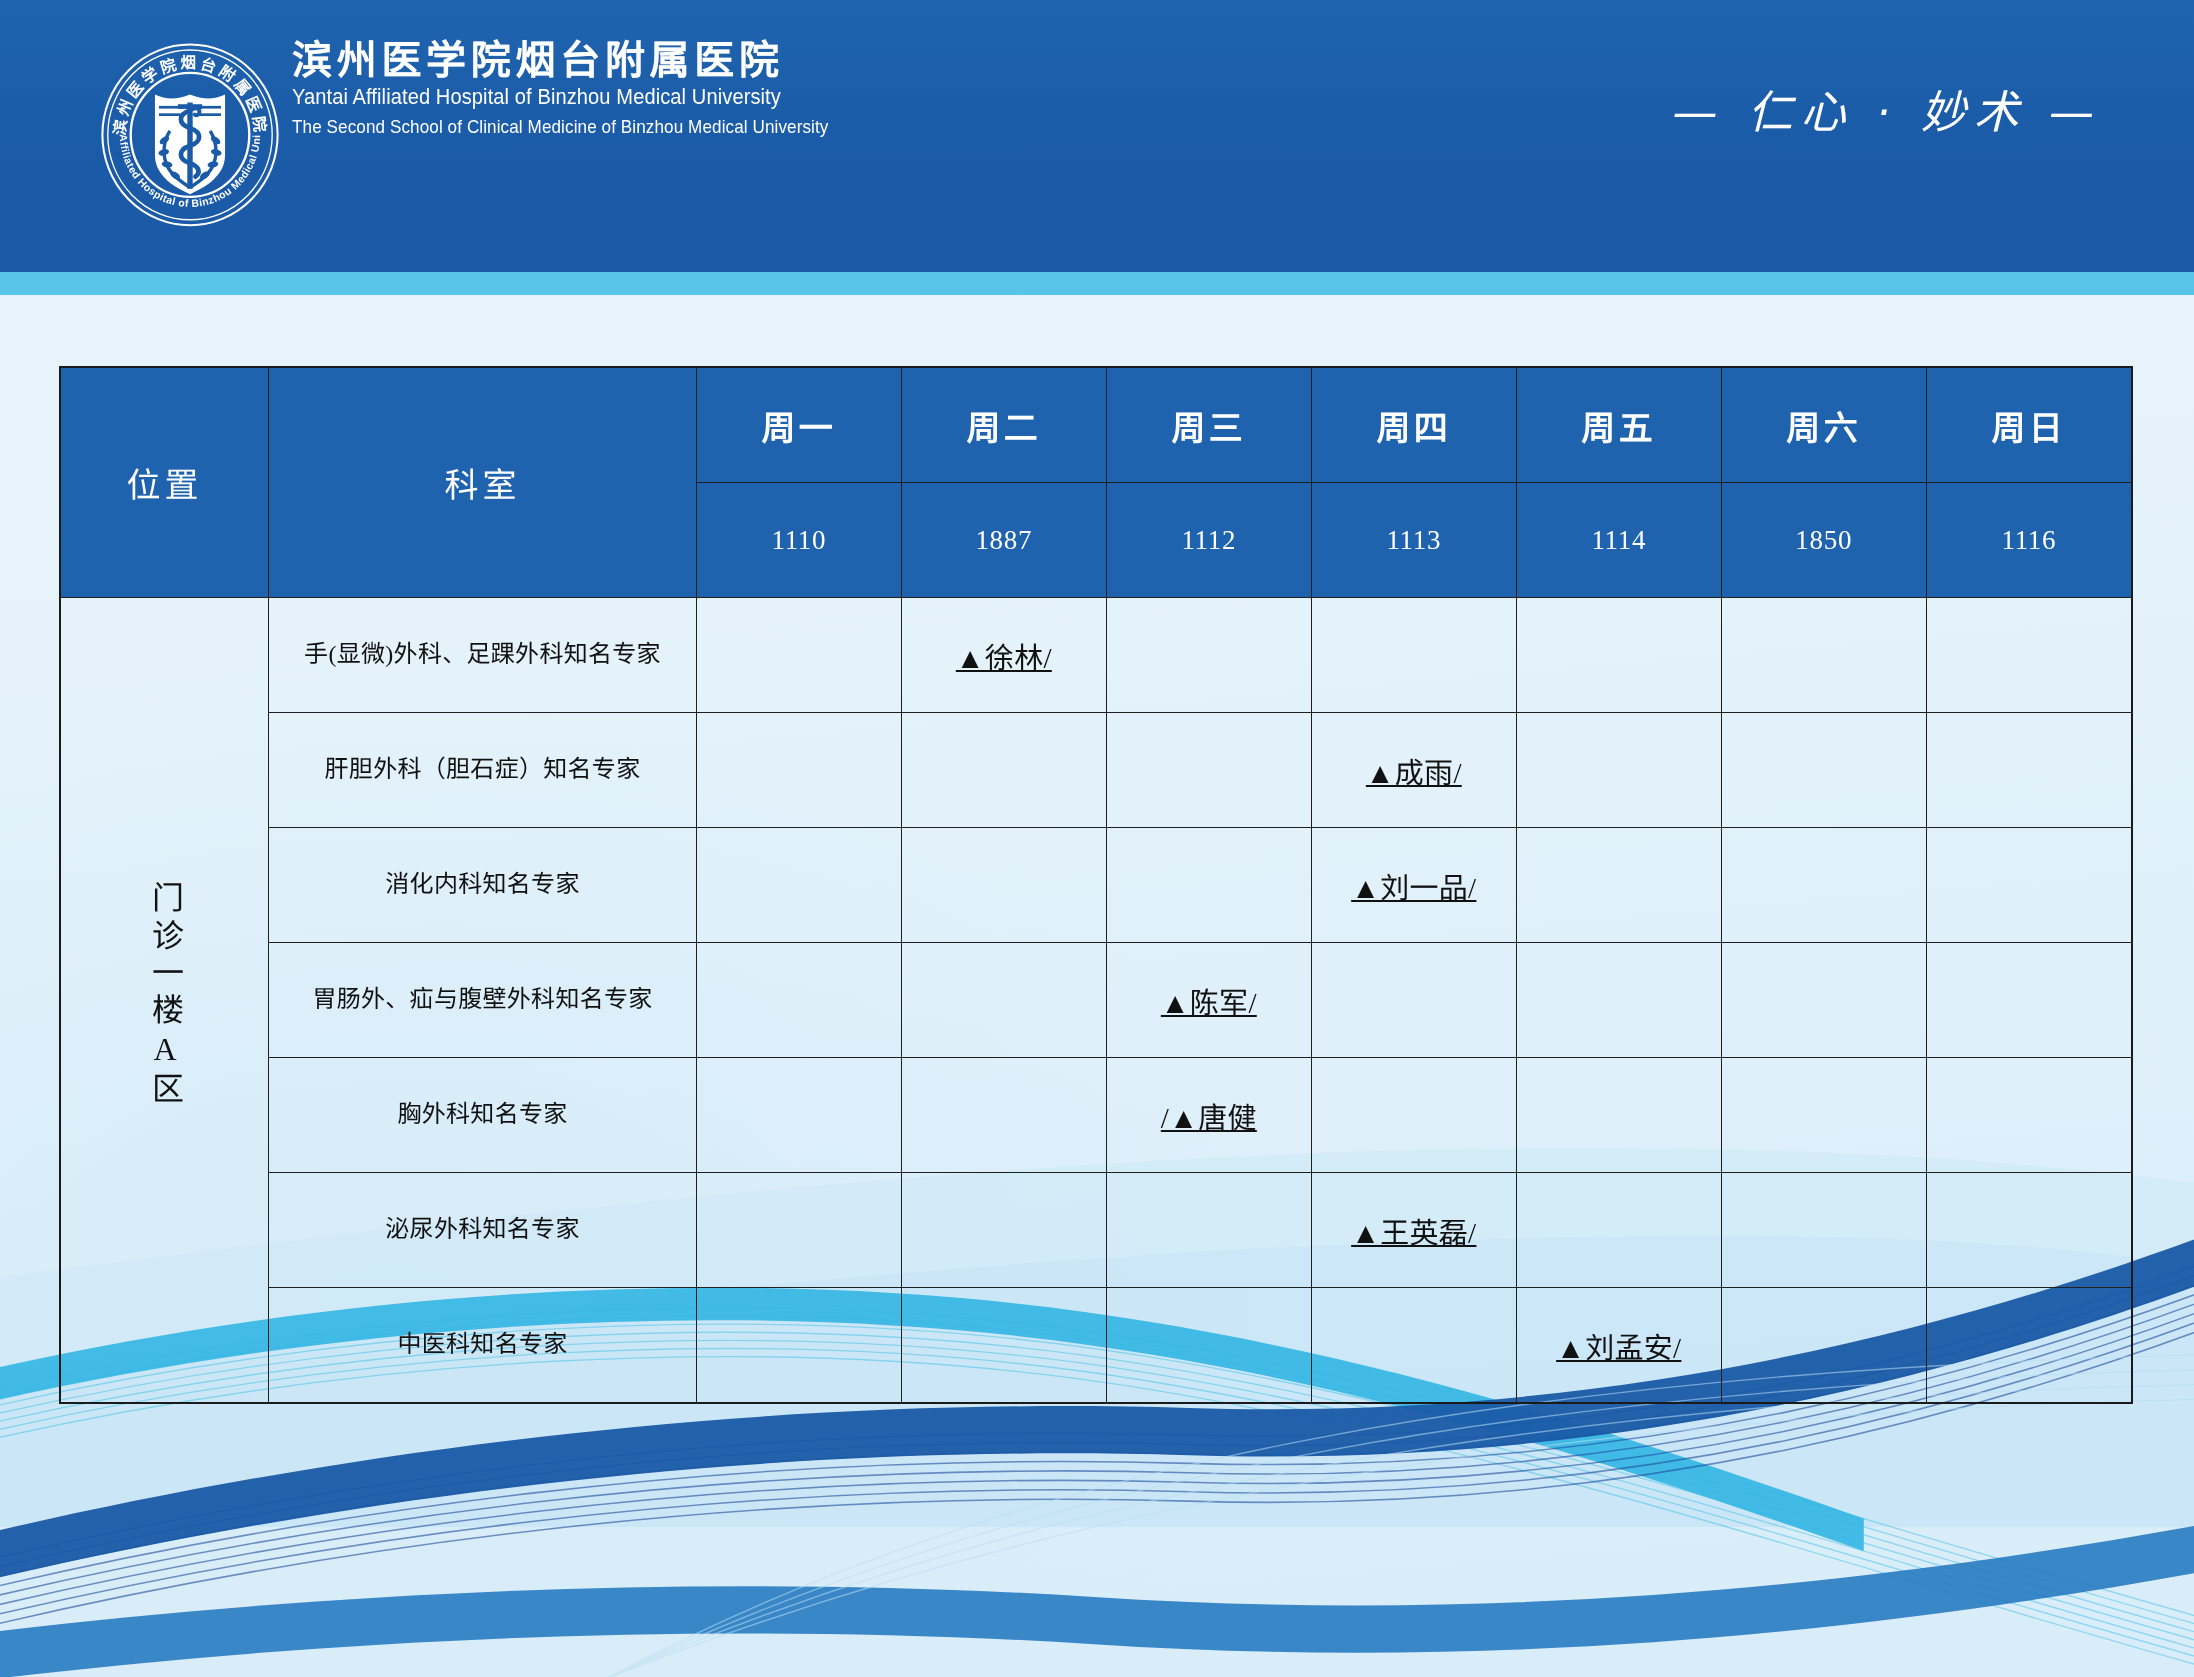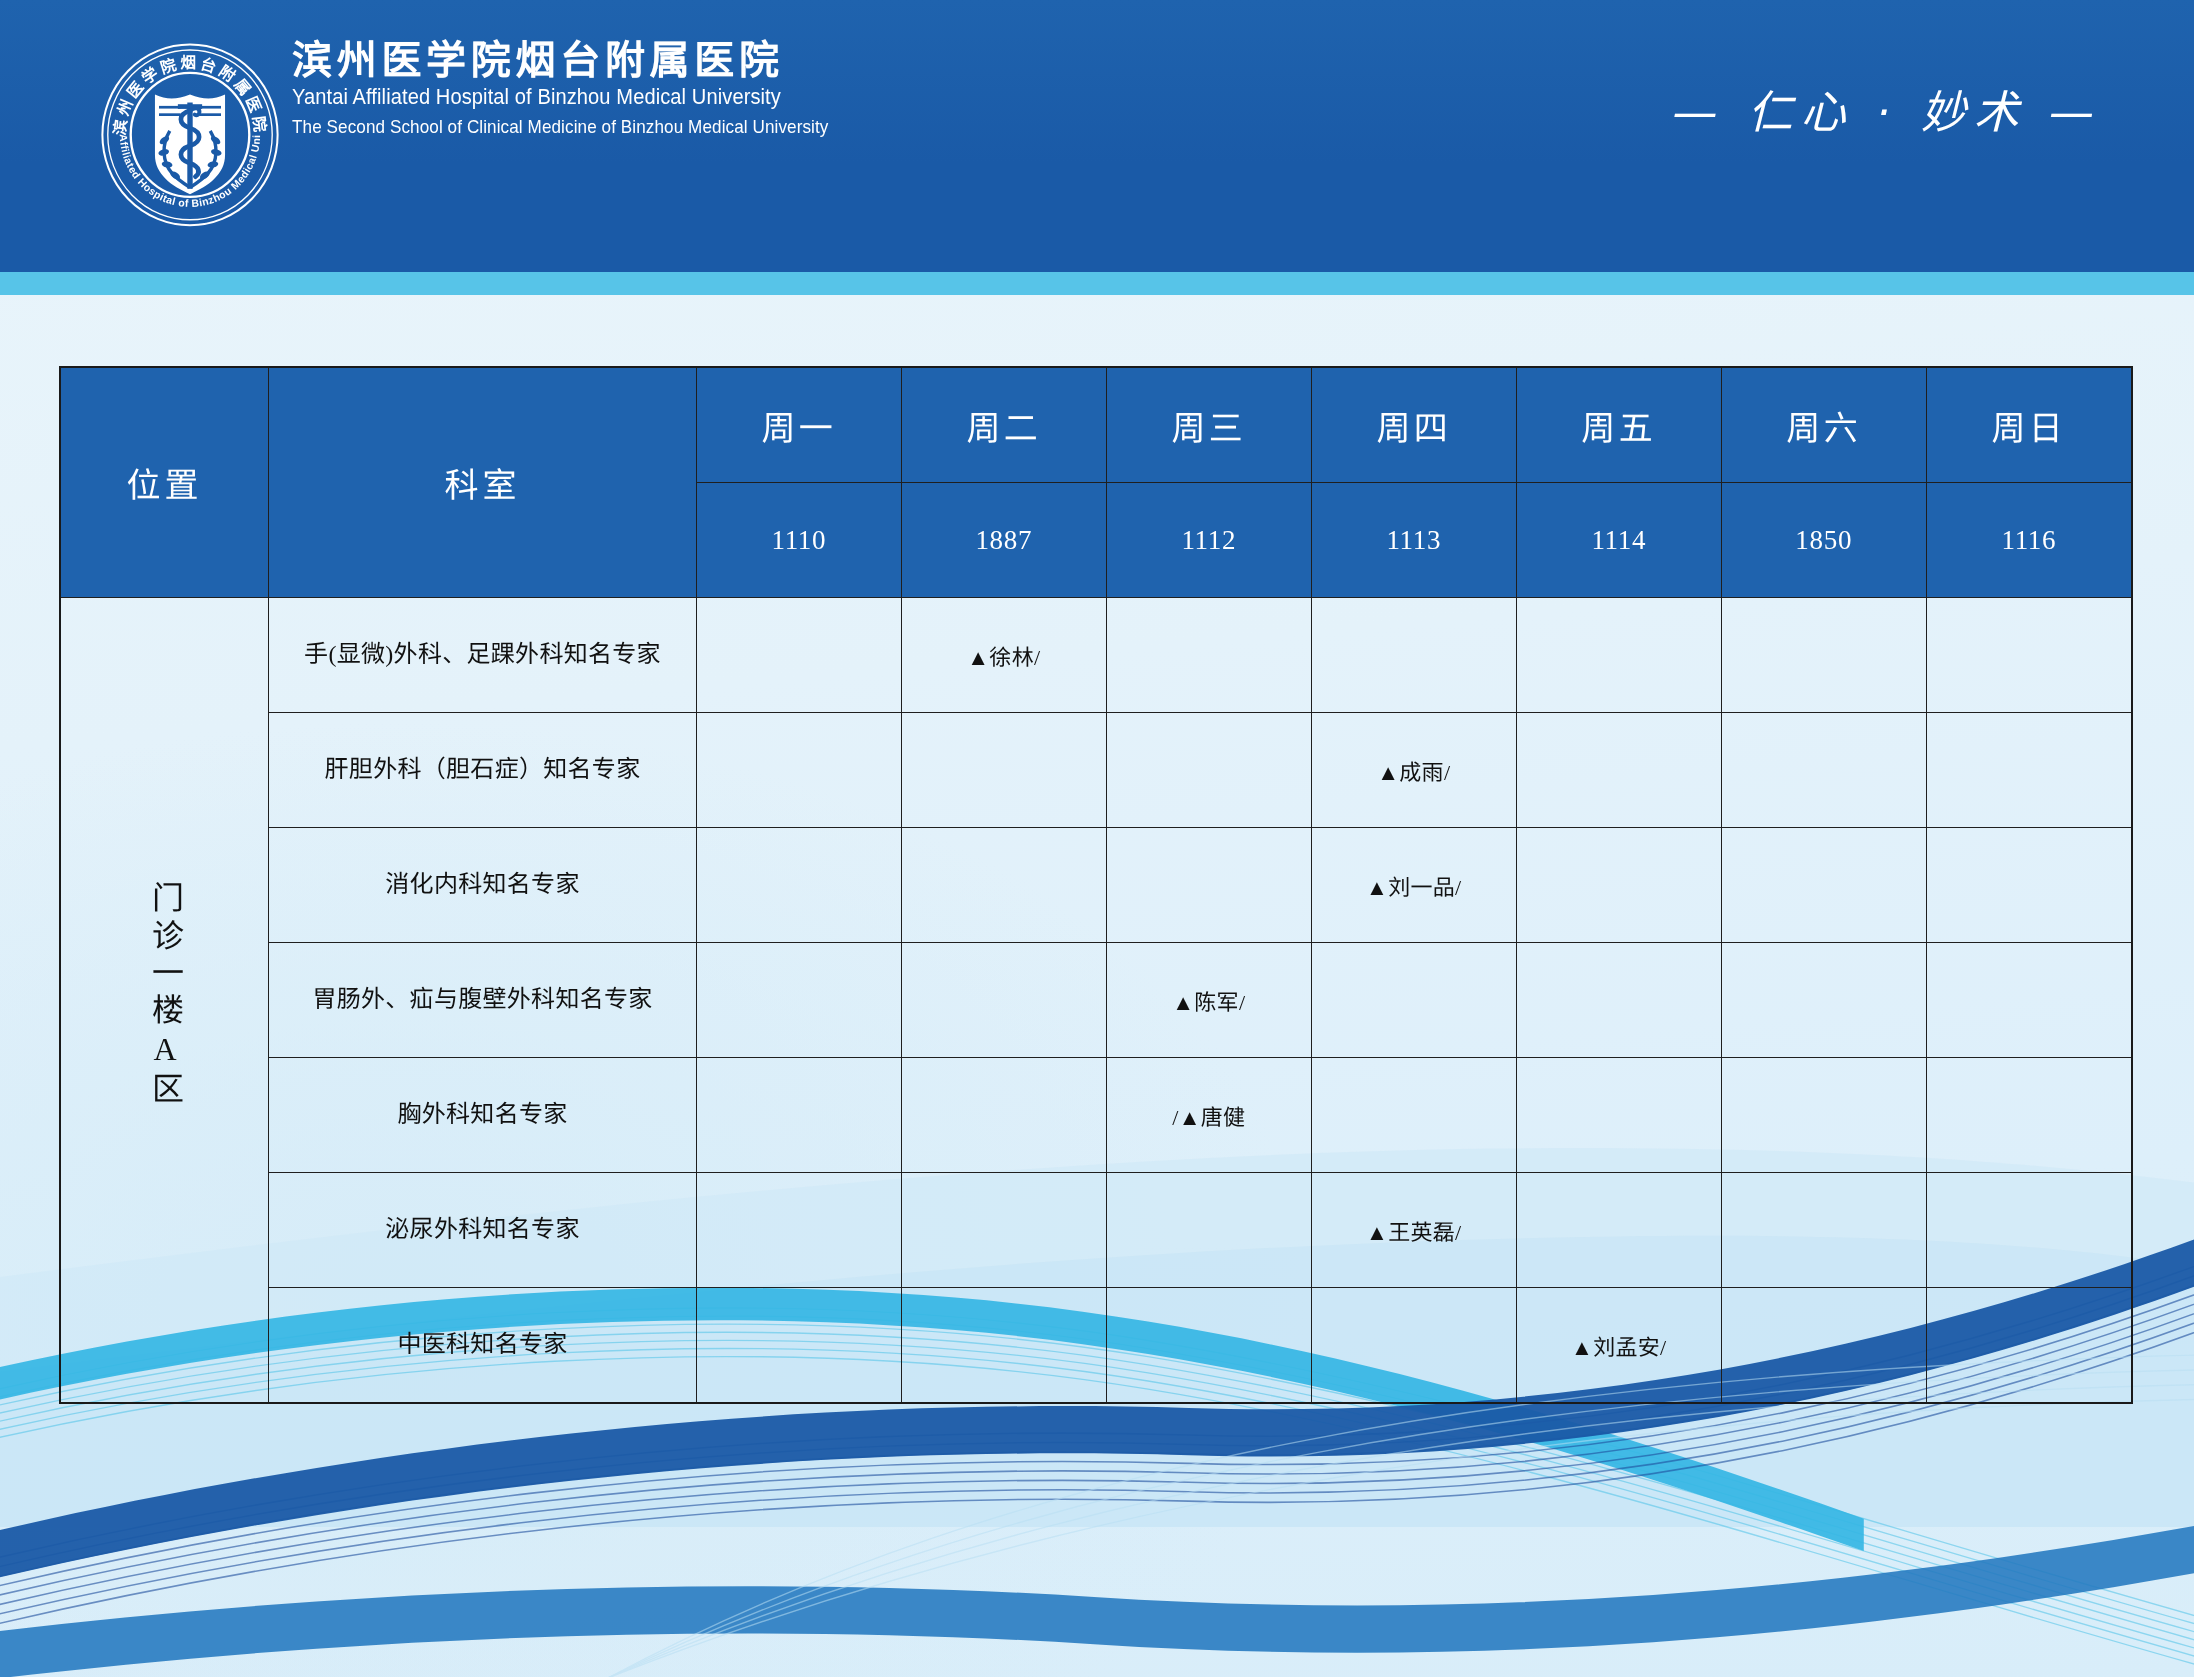--- a/index.html
+++ b/index.html
@@ -139,21 +139,21 @@
     vertical-align: middle;
   }
   .hdr {
     background: #1f63ae;
     color: #ffffff;
     font-family: "Liberation Serif", "DejaVu Serif", serif;
     font-weight: 400;
   }
   th.hdr-loc   { width: 140px; height: 228px; font-size: 34px; letter-spacing: 4px; margin-left: 18px; }
   th.hdr-dept  { width: 289px; font-size: 34px; letter-spacing: 4px; }
-  th.hdr-day   { width: 138px; height: 114px; font-size: 34px; letter-spacing: 3.4px; }
+  th.hdr-day   { width: 138px; height: 114px; font-size: 34px; letter-spacing: 3.4px; font-weight: bold; }
   th.hdr-date  { height: 114px; font-size: 27px; letter-spacing: 0.7px; margin-top: 44px; }
 
   td.cell-loc {
     background: transparent;
     font-size: 32px;
     letter-spacing: 1.4px;
     line-height: 1.22;
     color: #111;
     width: 140px;
     padding: 0 32px;
@@ -167,25 +167,26 @@
   }
 
   td.cell-dept {
     font-size: 24px;
     line-height: 1.30;
     color: #111;
     padding: 9.5px 8px;
     letter-spacing: 0.3px;
   }
   td.cell-day {
-    font-size: 22px;
+    font-size: 29px;
     color: #111;
     letter-spacing: 0.3px;
     padding: 4px 1.4px;
     white-space: nowrap;
+    text-decoration: underline;
   }
   tbody tr { height: 115px; }
   tbody td { background: transparent; }
 </style>
 </head>
 <body>
 
 <div id="page">
 
   <div id="soft-wave">

